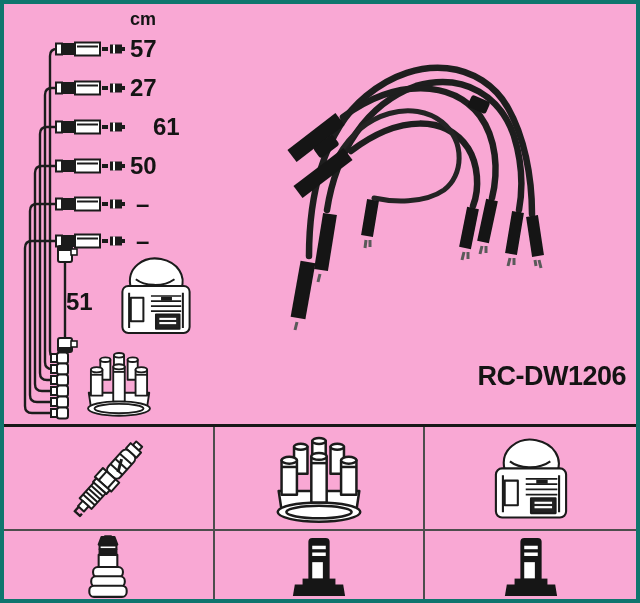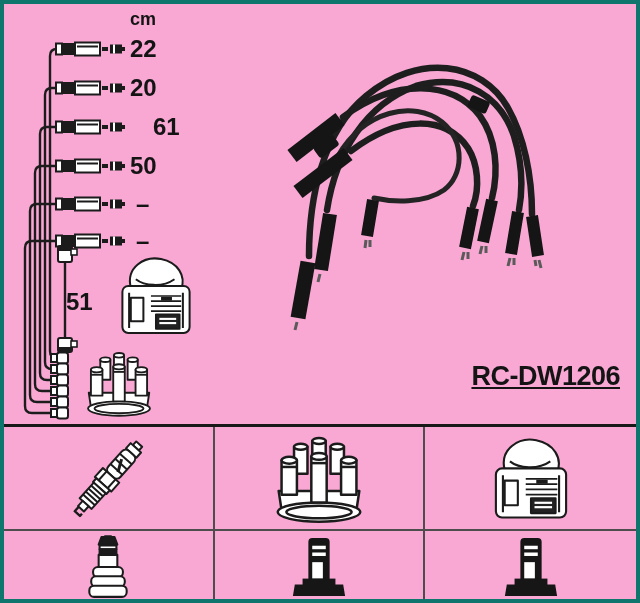--- a/index.html
+++ b/index.html
@@ -9,21 +9,21 @@
     font-family:"Liberation Sans",sans-serif;color:#141414;
   }
   .top-section{position:relative;width:636px;height:420px;}
   svg.diagram{position:absolute;left:0;top:0;}
   .overlay{position:absolute;white-space:nowrap;}
   .unit-label{left:126px;top:5px;font-size:18px;font-weight:700;}
   .lead-value{left:126px;font-size:24px;font-weight:700;line-height:28px;}
   .lv-0{top:31px;} .lv-1{top:70px;} .lv-2{top:109px;margin-left:23px;} .lv-3{top:148px;}
   .lv-4{top:186px;left:132px;} .lv-5{top:223px;left:132px;}
   .coil-value{left:62px;top:284px;font-size:24px;font-weight:700;}
-  .product-block{right:20px;top:358px;text-align:right;text-decoration:underline;}
+  .product-block{right:14px;top:358px;text-align:right;}
   .product-code{font-size:27px;font-weight:700;line-height:1.1;letter-spacing:-.5px;}
   .product-stock{font-size:19px;font-weight:700;line-height:1.25;}
   .parts-table{
     display:grid;height:179px;box-sizing:border-box;
     grid-template-columns:1fr 1fr 1fr;grid-template-rows:104px 1fr;
     border-top:3px solid #181818;
   }
   .cell{display:flex;align-items:center;justify-content:center;
     border-right:2px solid #4d4d4d;border-bottom:2px solid #4d4d4d;}
   .cell:nth-child(3n){border-right:none;}
@@ -185,22 +185,22 @@
           <path d="M460,248 L458,256 M464,248 L464,255"></path>
           <path d="M362,236 L361,244 M366,236 L366,243"></path>
           <path d="M293,318 L291,326 M316,270 L314,278"></path>
         </g>
         <rect x="310" y="136" width="24" height="13" rx="3" fill="#151515" transform="rotate(-37 322 142)"></rect>
         <rect x="465" y="94" width="20" height="13" rx="3" fill="#151515" transform="rotate(24 475 100)"></rect>
       </g>
     </svg>
 
     <div class="overlay unit-label">cm</div>
-    <div class="overlay lead-value lv-0">22</div>
-    <div class="overlay lead-value lv-1">20</div>
+    <div class="overlay lead-value lv-0">57</div>
+    <div class="overlay lead-value lv-1">27</div>
     <div class="overlay lead-value lv-2">61</div>
     <div class="overlay lead-value lv-3">50</div>
     <div class="overlay lead-value lv-4">–</div>
     <div class="overlay lead-value lv-5">–</div>
     <div class="overlay coil-value">51</div>
 
     <div class="overlay product-block">
       <div class="product-code">RC-DW1206</div>
     </div>
   </div>

